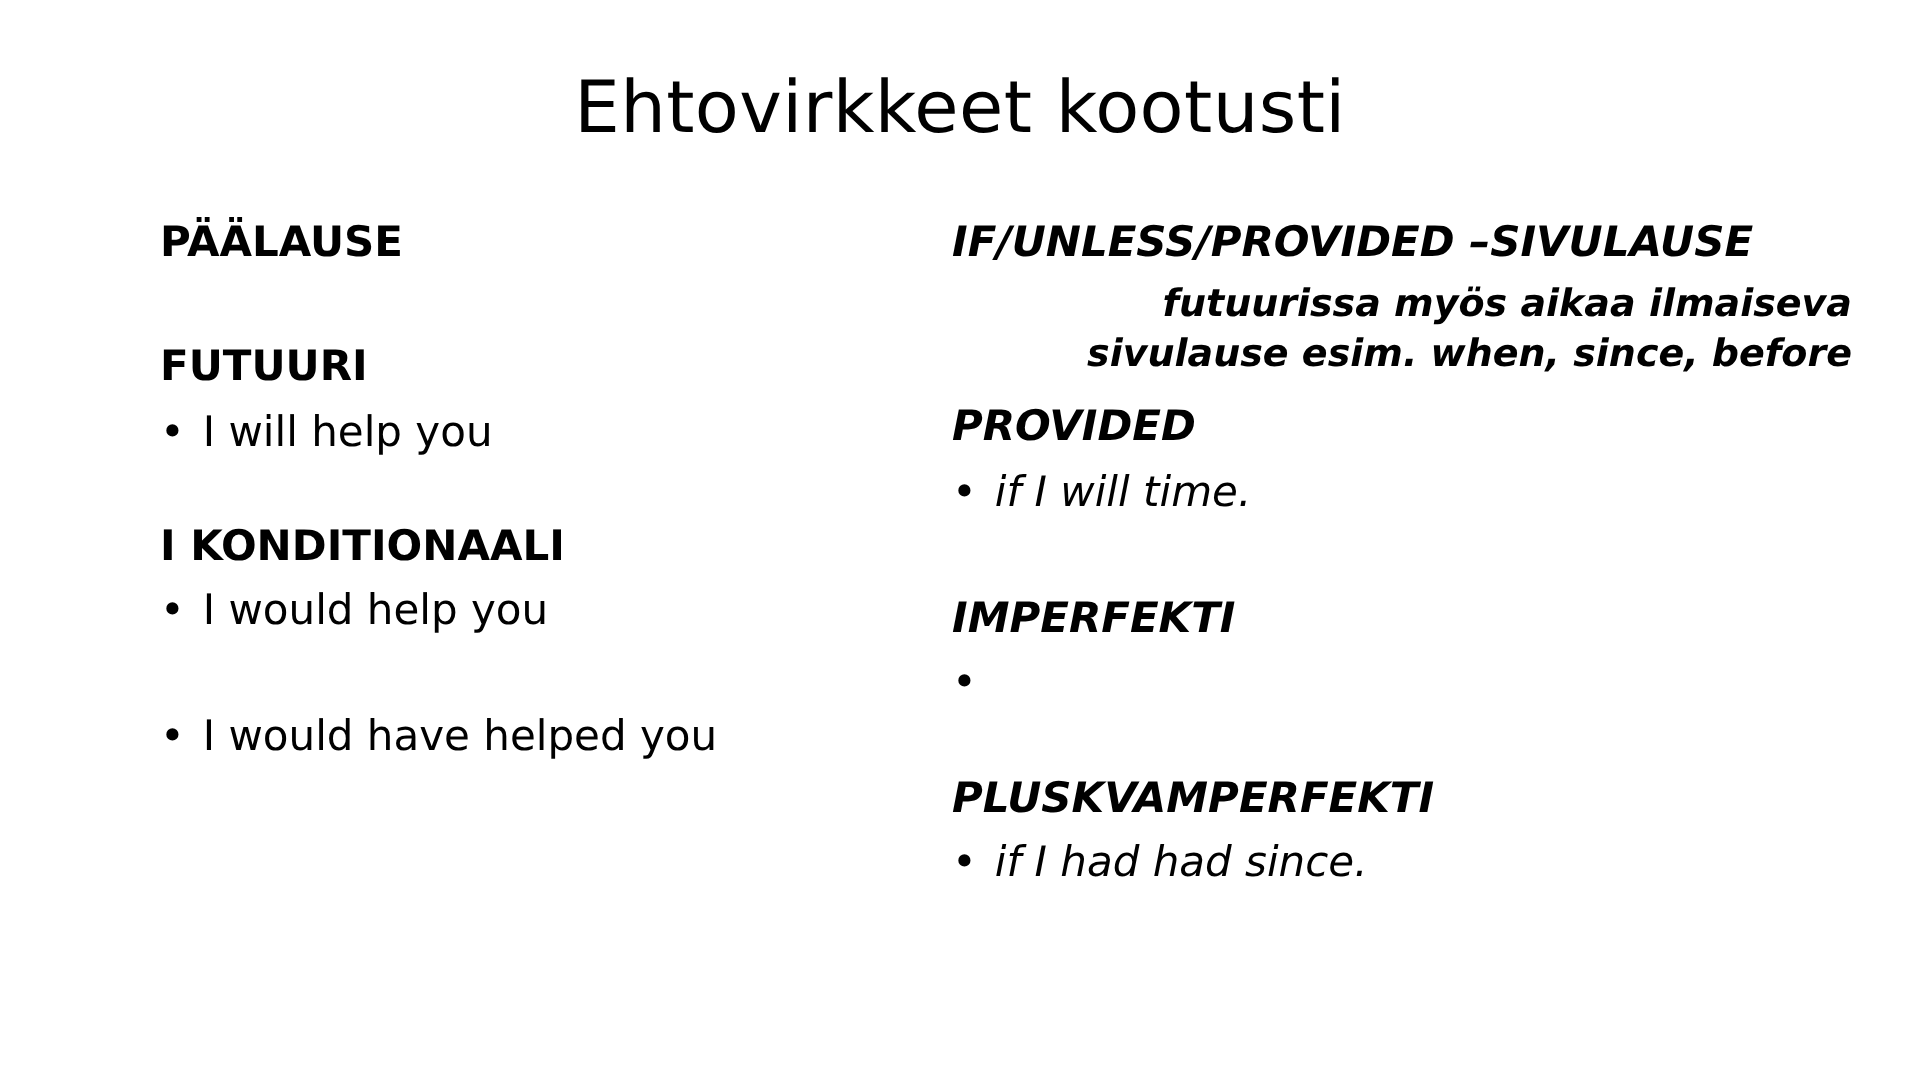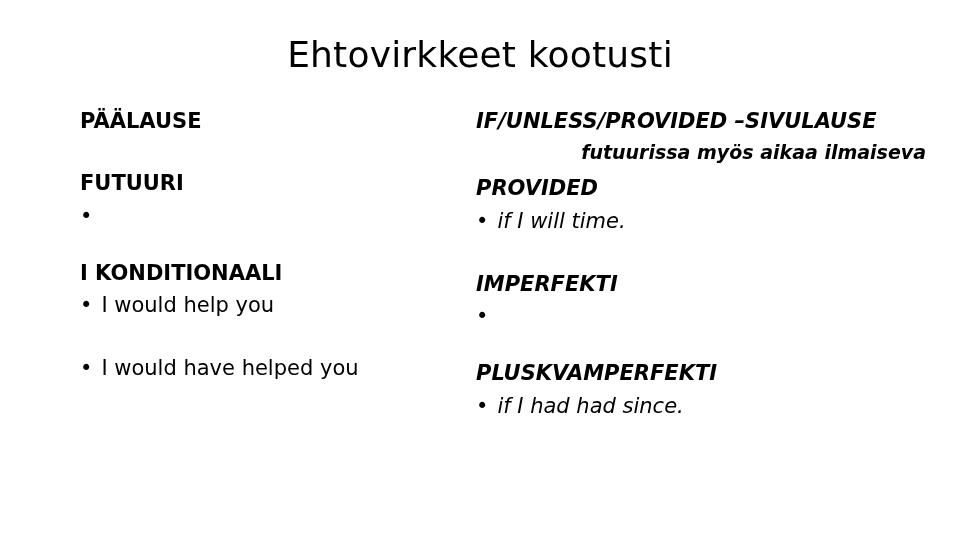--- a/index.html
+++ b/index.html
@@ -82,20 +82,21 @@
 
   <div class="col col-left">
 
     <div class="heading">PÄÄLAUSE</div>
 
     <div class="gap-lg"></div>
 
     <div class="heading">FUTUURI</div>
     <div class="bullet">
       <span class="dot">•</span>
+      <span>I will help you</span>
     </div>
 
     <div class="gap-md"></div>
 
     <div class="heading">I KONDITIONAALI</div>
     <div class="bullet">
       <span class="dot">•</span>
       <span>I would help you</span>
     </div>
 
@@ -105,20 +106,21 @@
       <span class="dot">•</span>
       <span>I would have helped you</span>
     </div>
 
   </div>
 
   <div class="col col-right">
 
     <div class="heading">IF/UNLESS/PROVIDED –SIVULAUSE</div>
     <div class="subnote">futuurissa myös aikaa ilmaiseva</div>
+    <div class="subnote" style="margin-top:0;">sivulause esim. when, since, before</div>
 
     <div class="gap-xs"></div>
 
     <div class="heading">PROVIDED</div>
     <div class="bullet">
       <span class="dot">•</span>
       <span>if I will time.</span>
     </div>
 
     <div class="gap-lg"></div>

